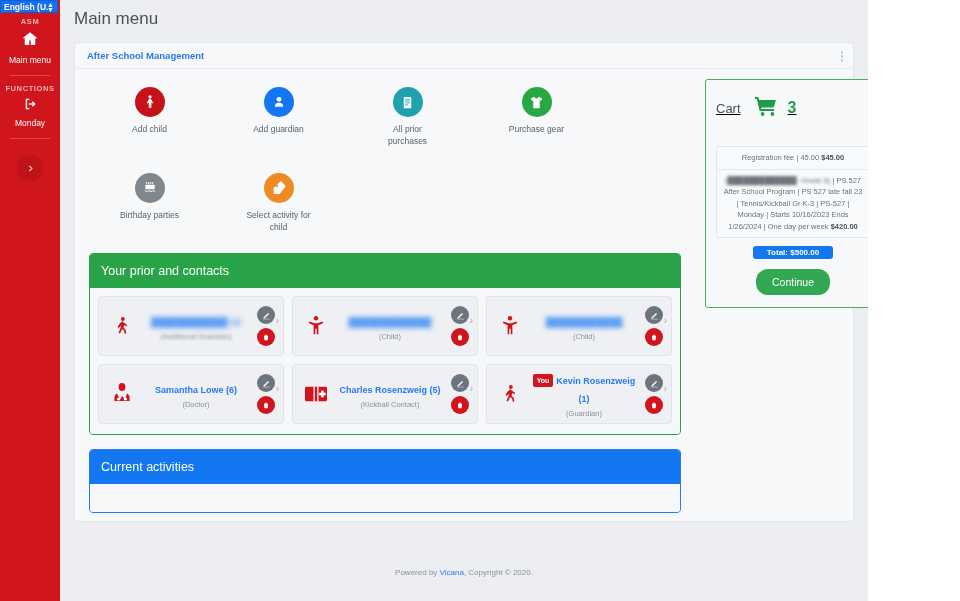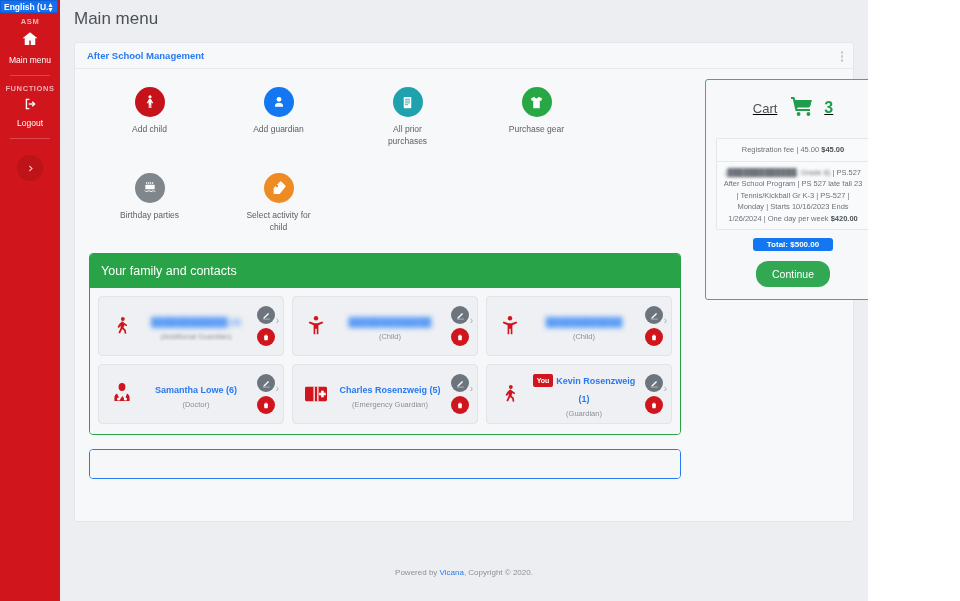--- a/index.html
+++ b/index.html
@@ -199,24 +199,24 @@
 
   
   .cart {
     width: 176px;
     margin-left: 2px;
     border: 1px solid #4cae5c;
     border-radius: 3px;
     background: #f7f8f9;
     padding: 10px 10px 12px 10px;
   }
-  .cart-top { display: flex; align-items: center; justify-content: center; gap: 10px; height: 36px; text-decoration: underline; }
+  .cart-top { display: flex; align-items: center; gap: 10px; height: 36px; text-decoration: underline; }
   .cart-top .ctext { font-size: 13px; color: #4a5157; }
   .cart-top .cnum { font-size: 16px; color: #1f9d4a; font-weight: bold; margin-left: -3px; }
-  .cart-list { border: 1px solid #e3e6ea; background: #f9fafb; border-radius: 2px; margin-top: 12px; }
+  .cart-list { border: 1px solid #e3e6ea; background: #f9fafb; border-radius: 2px; margin-top: 20px; }
   .cart-item {
     padding: 5px 6px;
     font-size: 7.5px; line-height: 11.5px;
     color: #6d737a; text-align: center;
     border-bottom: 1px solid #e6e9ec;
   }
   .cart-item:last-child { border-bottom: none; }
   .cart-item b { color: #4a5157; }
   .cart-item .redacted { filter: blur(1.6px); }
   .total-badge {
@@ -271,21 +271,21 @@
     <div class="side-group-label">FUNCTIONS</div>
 
     <div class="side-item">
       <span class="ico">
         <svg width="15" height="14" viewBox="0 0 24 24" fill="none" stroke="#ffffff" stroke-width="2.4">
             <path d="M10 4H5v16h5"></path>
             <path d="M15 8l4 4-4 4"></path>
             <path d="M19 12H9"></path>
           </svg>
       </span>
-      <span class="lbl">Logout</span>
+      <span class="lbl">Monday</span>
     </div>
 
     <div class="side-sep"></div>
 
     <div class="expand-btn">
       <span>
         <svg width="9" height="11" viewBox="0 0 24 24" fill="none" stroke="#f3c9cb" stroke-width="3">
             <path d="M9 5l7 7-7 7"></path>
           </svg>
       </span>
@@ -371,21 +371,21 @@
                     <path d="M11 3H20v9l-9.5 9.5a1.6 1.6 0 0 1-2.3 0L2.6 15.9a1.6 1.6 0 0 1 0-2.3L11 3z" transform="rotate(180 12 12)"></path>
                     <circle cx="9" cy="9" r="1.8" fill="#ef8b24"></circle>
                   </svg>
               </span>
               <span class="a-label">Select activity for child</span>
             </div>
           </div>
 
           <div class="section green">
             <div class="section-head">
-              <span>Your family and contacts</span>
+              <span>Your prior and contacts</span>
             </div>
             <div class="section-body">
 
               <div class="card-row">
 
                 <div class="fcard">
                   <span class="avatar">
                     <svg width="20" height="26" viewBox="0 0 24 24" fill="#d0151c">
                         <circle cx="13" cy="3.6" r="2.3"></circle>
                         <path d="M12.4 6.4 9 9.3l-2.4 4 1.8 1 1.9-3v3.2l-2.6 5.6 1.9.9 2.6-5.4 2.4 2.1.6 3.6 2-.3-.8-4.6-2.6-2.4 1-3.3 2.6 1.6.9-1.6-4.2-2.9z"></path>
@@ -504,21 +504,21 @@
                         <rect x="11.2" y="4" width="1.6" height="16" fill="#fff" opacity=".85"></rect>
                         <rect x="15.2" y="4" width="1.6" height="16" fill="#fff" opacity=".85"></rect>
                         <g fill="#fff">
                           <rect x="17.4" y="10.6" width="7.2" height="2.8"></rect>
                           <rect x="19.6" y="8.4" width="2.8" height="7.2"></rect>
                         </g>
                       </svg>
                   </span>
                   <span class="info">
                     <span class="pname">Charles Rosenzweig (5)</span>
-                    <span class="prole" style="display:block;">(Emergency Guardian)</span>
+                    <span class="prole" style="display:block;">(Kickball Contact)</span>
                   </span>
                   <span class="btns">
                     <span class="rbtn edit">
                       <svg width="9" height="9" viewBox="0 0 24 24" fill="#fff">
                           <path d="M4 17.5 16.3 5.2l2.5 2.5L6.5 20H4z"></path>
                           <rect x="3" y="20.5" width="18" height="2" opacity=".6"></rect>
                         </svg>
                     </span>
                     <span class="rbtn del">
                       <svg width="8" height="9" viewBox="0 0 24 24" fill="#fff">
@@ -556,20 +556,23 @@
                     </span>
                   </span>
                   <span class="chev">›</span>
                 </div>
               </div>
 
             </div>
           </div>
 
           <div class="section blue" style="margin-top:14px;">
+            <div class="section-head">
+              <span>Current activities</span>
+            </div>
             <div class="section-body empty"></div>
           </div>
 
         </div>
 
         <div class="col-right">
           <div class="cart">
             <div class="cart-top">
               <span class="ctext">Cart</span>
               <span>

